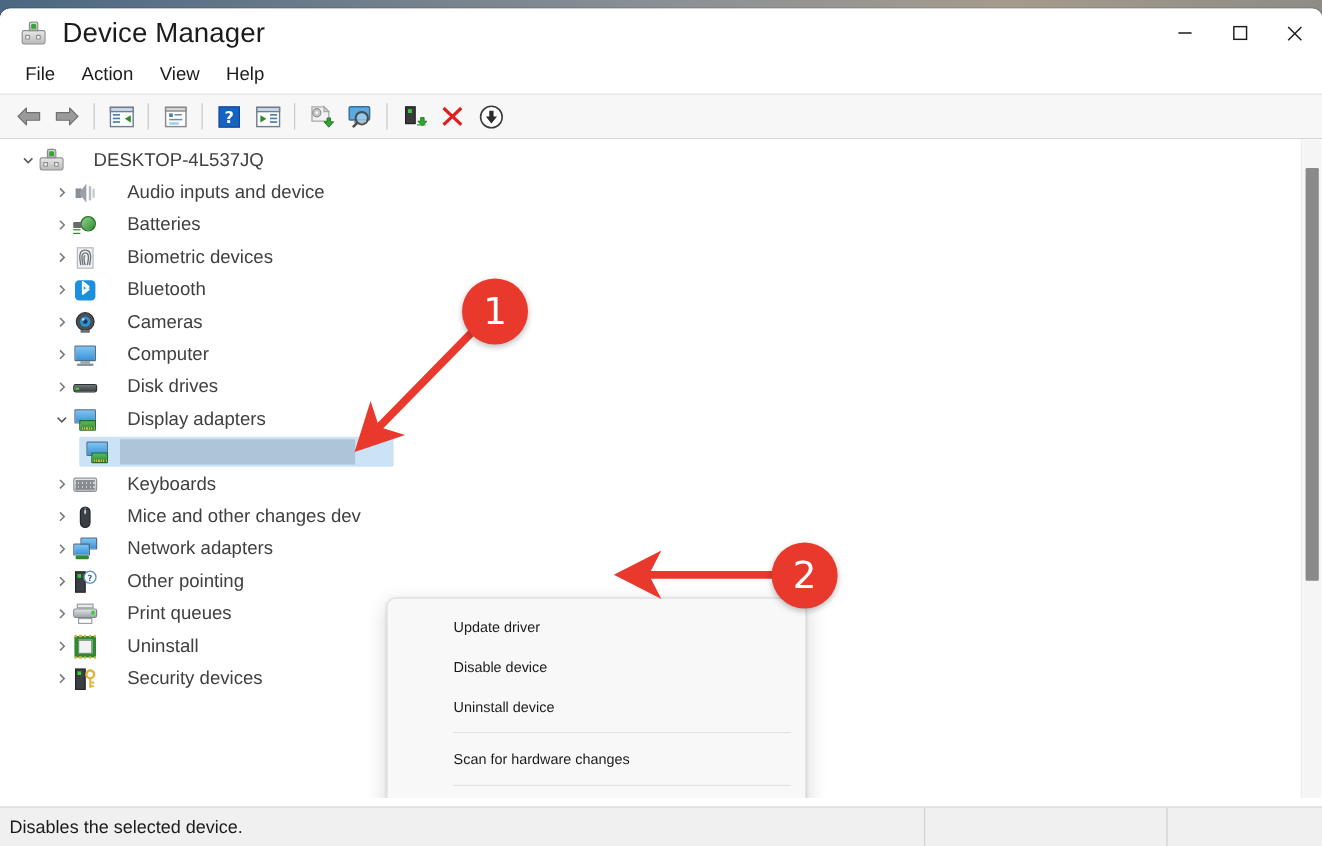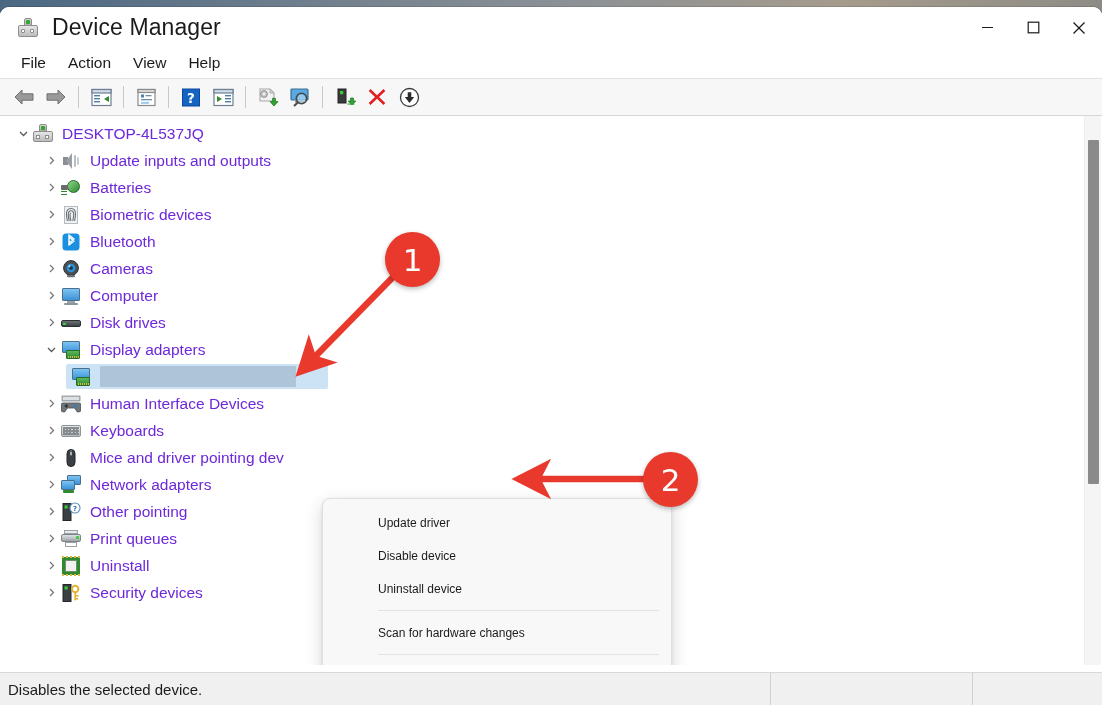--- a/index.html
+++ b/index.html
@@ -158,22 +158,23 @@
   .row .chev svg { display: block; }
   .row .ico {
     width: 22px; height: 22px;
     flex: none;
     margin-right: 8px;
     display: flex; align-items: center; justify-content: center;
     position: relative;
   }
   .row .label {
     font-size: 15.5px;
-    color: #6d28d9;
+    color: #404040;
     white-space: nowrap;
+    margin-left: 16px;
   }
   .row.lvl0 { padding-left: 14px; }
   .row.lvl1 { padding-left: 42px; }
   .row.lvl2 { padding-left: 70px; }
 
   .row.selected .sel-bg {
     position: absolute;
     left: 66px; top: 1px;
     width: 262px; height: 25px;
     background: #cce3f5;
@@ -483,21 +484,21 @@
               </svg>
           </div>
           <div class="ico">
             <div class="ic">
               <div style="position:absolute;left:2px;top:6px;width:5px;height:8px;background:#8a8f95"></div>
               <div style="position:absolute;left:5px;top:2px;width:0;height:0;border-top:8px solid transparent;border-bottom:8px solid transparent;border-right:6px solid #9aa0a6"></div>
               <div style="position:absolute;left:13px;top:4px;width:2px;height:12px;background:#b9bdc1;border-radius:2px"></div>
               <div style="position:absolute;left:16px;top:6px;width:2px;height:8px;background:#c9cdd1;border-radius:2px"></div>
             </div>
           </div>
-          <div class="label">Update inputs and outputs</div>
+          <div class="label">Audio inputs and device</div>
         </div>
 
         <div class="row lvl1">
           <div class="chev">
             <svg width="11" height="11" viewBox="0 0 11 11">
                 <polyline points="4,2 7.5,5.5 4,9" fill="none" stroke="#7a7a7a" stroke-width="1.3"></polyline>
               </svg>
           </div>
           <div class="ico">
             <div class="ic">
@@ -617,38 +618,20 @@
           <div class="ico" style="z-index:2">
             <div class="ic">
               <div class="monitor-scr" style="top:1px;height:12px"></div>
               <div class="card"></div>
             </div>
           </div>
           <div class="redacted" style="z-index:2"></div>
         </div>
 
 
-        <div class="row lvl1">
-          <div class="chev">
-            <svg width="11" height="11" viewBox="0 0 11 11">
-                <polyline points="4,2 7.5,5.5 4,9" fill="none" stroke="#7a7a7a" stroke-width="1.3"></polyline>
-              </svg>
-          </div>
-          <div class="ico">
-            <svg width="20" height="20" viewBox="0 0 20 20">
-              <rect x="1" y="2" width="18" height="5" fill="#b9bec2" stroke="#8a8f93" stroke-width=".8"></rect>
-              <rect x="2" y="3" width="16" height="3" fill="#dde1e4"></rect>
-              <path d="M2 9 h16 a2 2 0 0 1 2 2 v4 a2.5 2.5 0 0 1 -5 1 l-1.5 -2 h-7 l-1.5 2 a2.5 2.5 0 0 1 -5 -1 v-4 a2 2 0 0 1 2 -2 z" fill="#6f767c" stroke="#4a5055" stroke-width=".8"></path>
-              <circle cx="14.5" cy="12" r="1.4" fill="#2b7ec9"></circle>
-              <rect x="3.6" y="11.3" width="3.6" height="1.3" fill="#2f2f2f"></rect>
-              <rect x="4.7" y="10.2" width="1.3" height="3.6" fill="#2f2f2f"></rect>
-            </svg>
-          </div>
-          <div class="label">Human Interface Devices</div>
-        </div>
 
         <div class="row lvl1">
           <div class="chev">
             <svg width="11" height="11" viewBox="0 0 11 11">
                 <polyline points="4,2 7.5,5.5 4,9" fill="none" stroke="#7a7a7a" stroke-width="1.3"></polyline>
               </svg>
           </div>
           <div class="ico">
             <div class="ic">
               <div style="position:absolute;left:0;top:4px;width:20px;height:12px;background:linear-gradient(#e4e7ea,#b7bcc0);border:1px solid #8f9498;border-radius:2px;box-sizing:border-box"></div>
@@ -664,21 +647,21 @@
                 <polyline points="4,2 7.5,5.5 4,9" fill="none" stroke="#7a7a7a" stroke-width="1.3"></polyline>
               </svg>
           </div>
           <div class="ico">
             <svg width="20" height="20" viewBox="0 0 20 20">
               <rect x="6" y="1.5" width="8" height="17" rx="4" fill="#3a3f44" stroke="#23272b" stroke-width="1"></rect>
               <line x1="10" y1="2" x2="10" y2="8" stroke="#8b9196" stroke-width=".9"></line>
               <rect x="9.2" y="4" width="1.6" height="3" rx=".8" fill="#cfd4d8"></rect>
             </svg>
           </div>
-          <div class="label">Mice and driver pointing dev</div>
+          <div class="label">Mice and other changes dev</div>
         </div>
 
 
         <div class="row lvl1">
           <div class="chev">
             <svg width="11" height="11" viewBox="0 0 11 11">
                 <polyline points="4,2 7.5,5.5 4,9" fill="none" stroke="#7a7a7a" stroke-width="1.3"></polyline>
               </svg>
           </div>
           <div class="ico">

